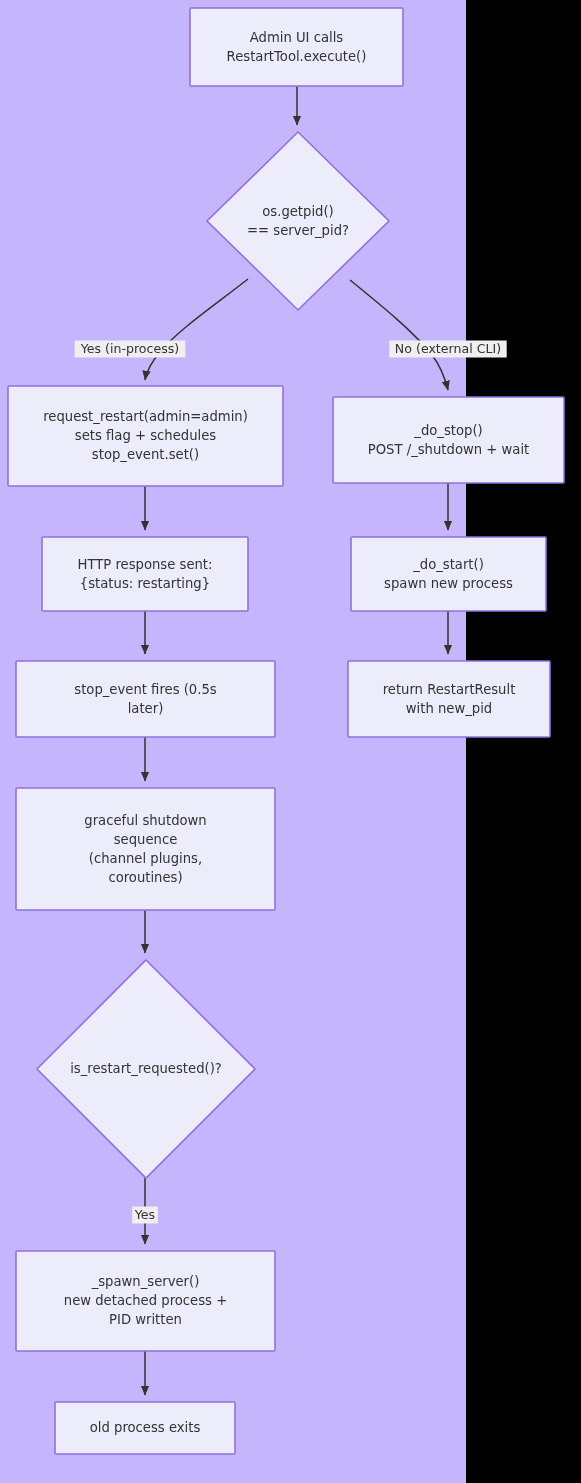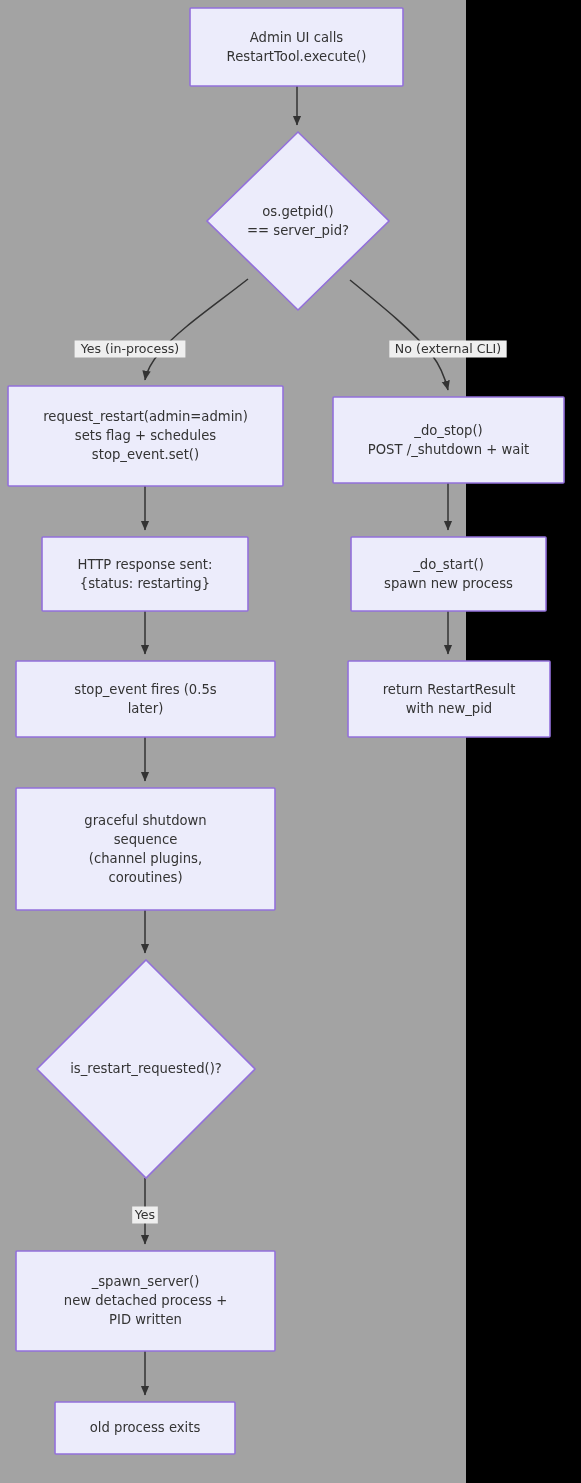--- a/index.html
+++ b/index.html
@@ -10,21 +10,21 @@
   body {
     width: 581px;
     height: 1483px;
     overflow: hidden;
     font-family: "DejaVu Sans", "Liberation Sans", sans-serif;
   }
   #flowchart-root {
     position: relative;
     width: 466px;
     height: 1483px;
-    background: #a3a3a3;
+    background: #c4b5fd;
   }
   svg#flow-svg {
     display: block;
     width: 581px;
     height: 1483px;
   }
   .node-shape {
     fill: #ececfb;
     stroke: #9370db;
     stroke-width: 1.6px;

